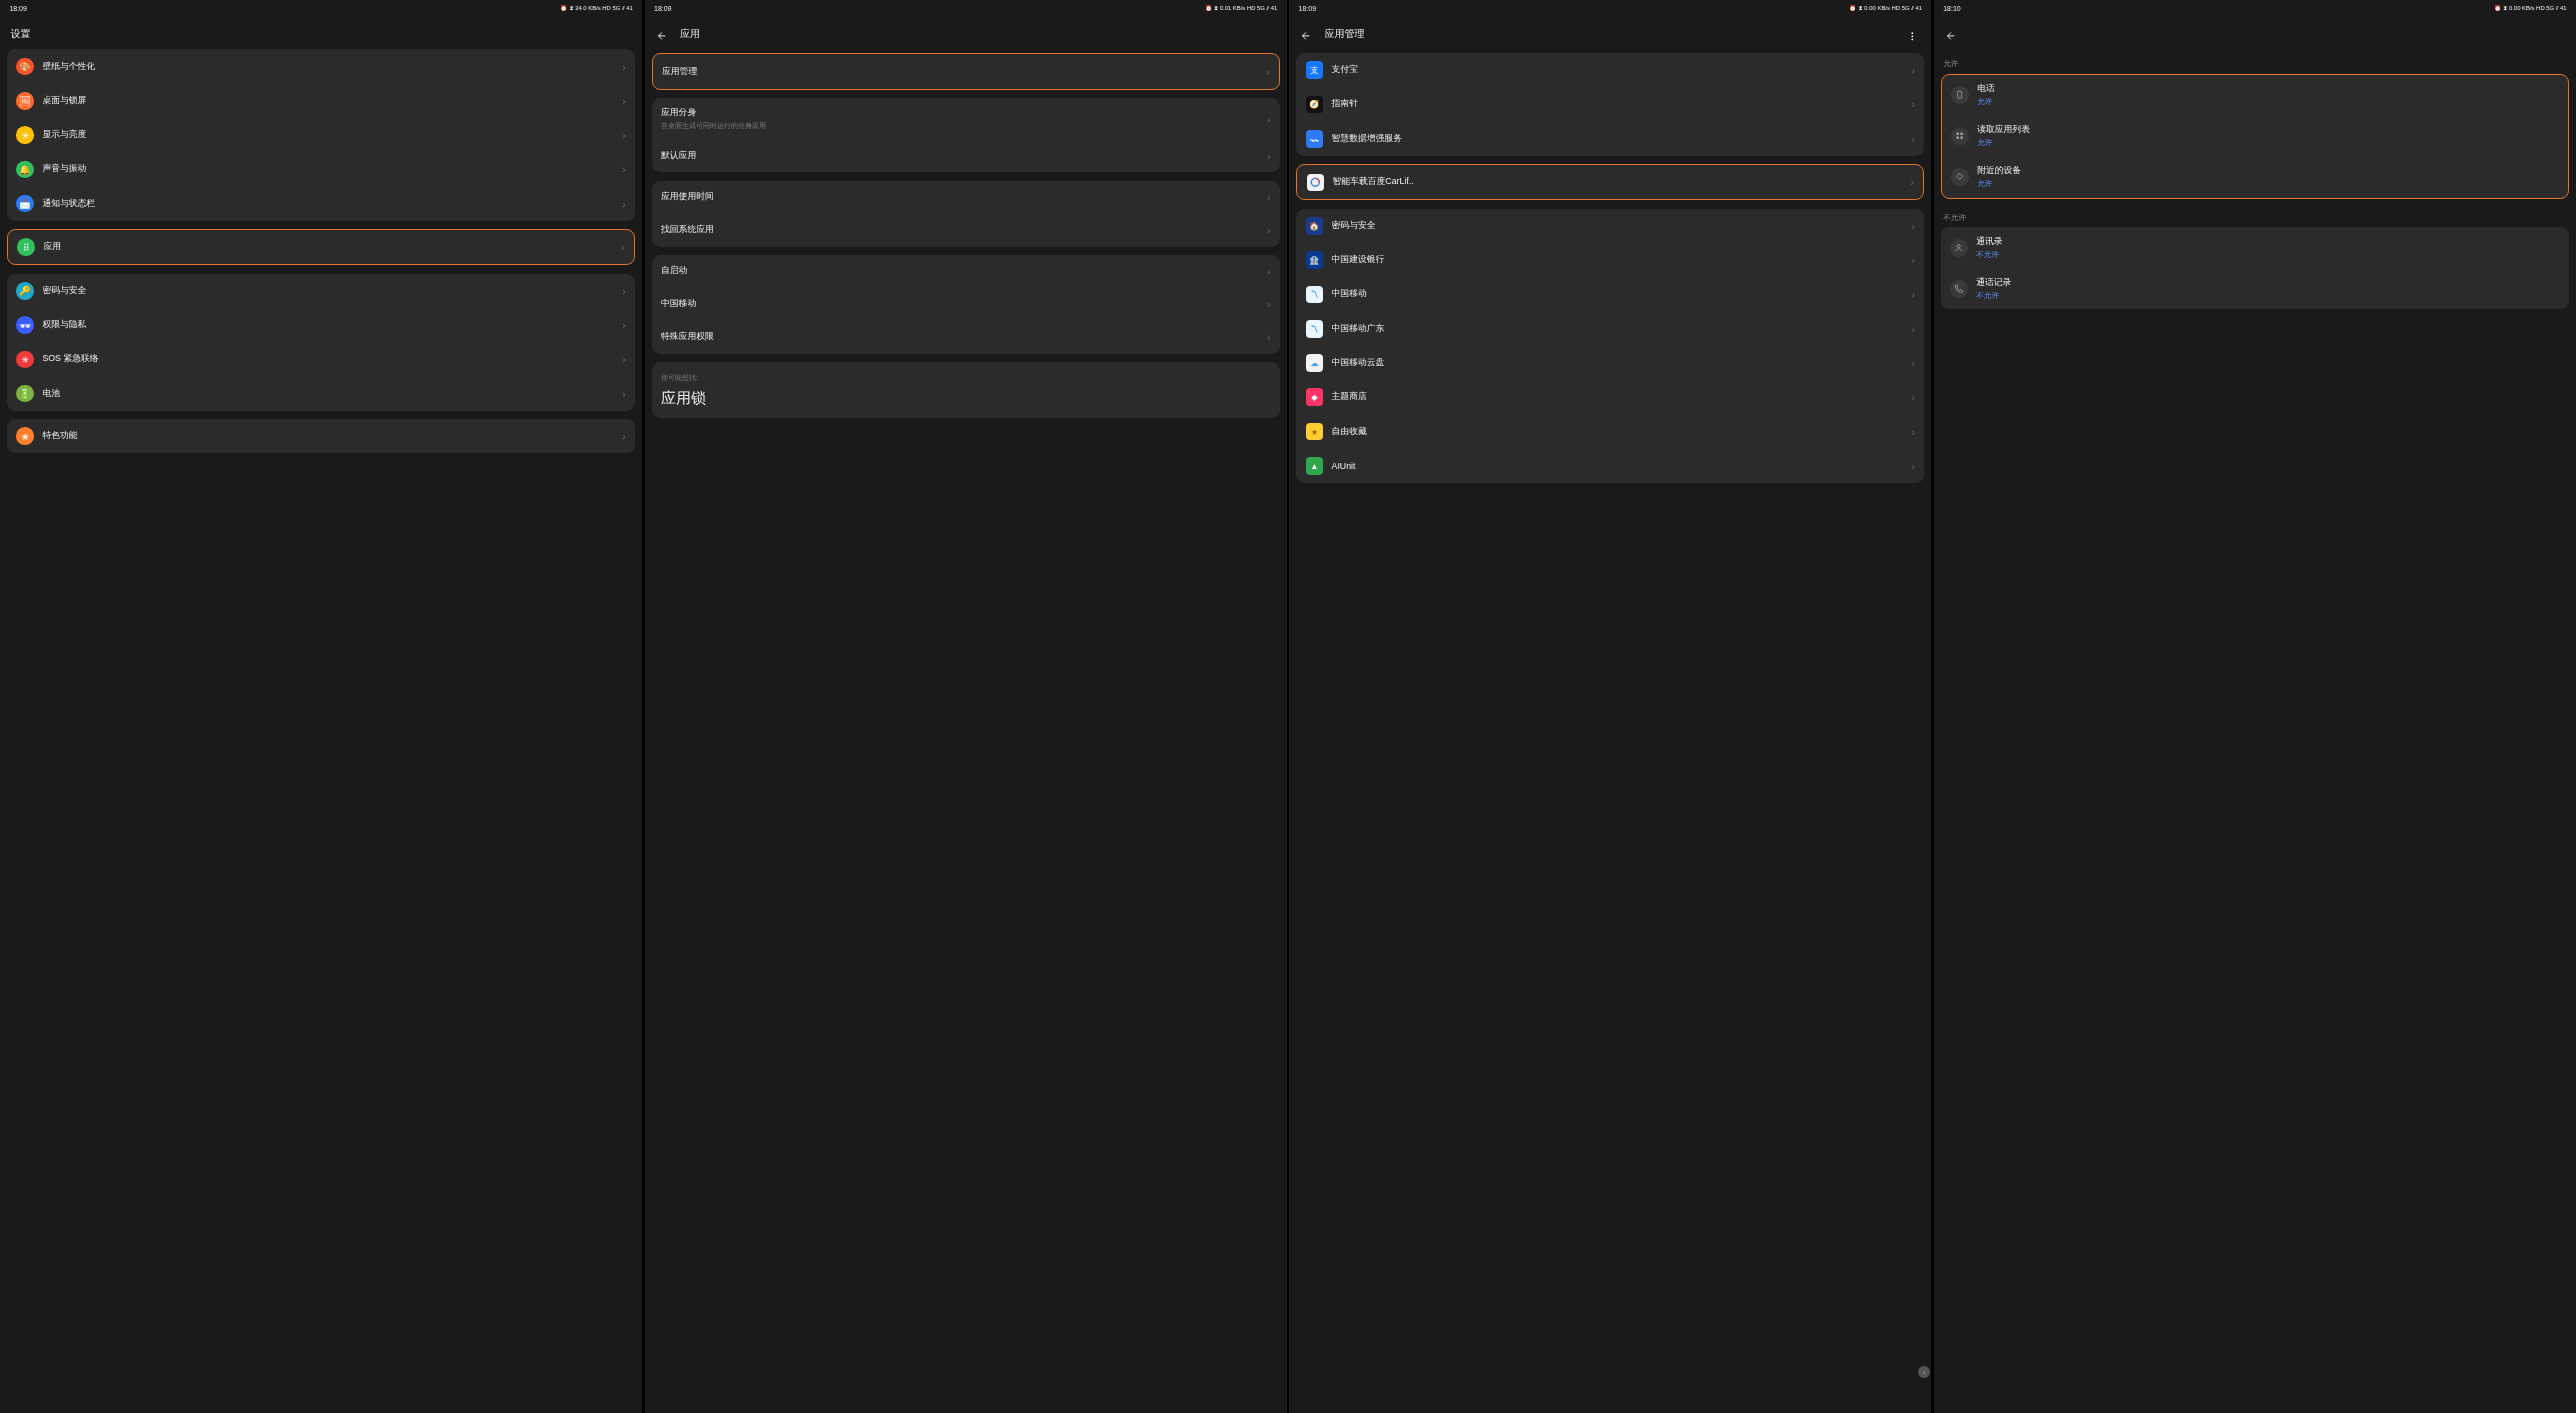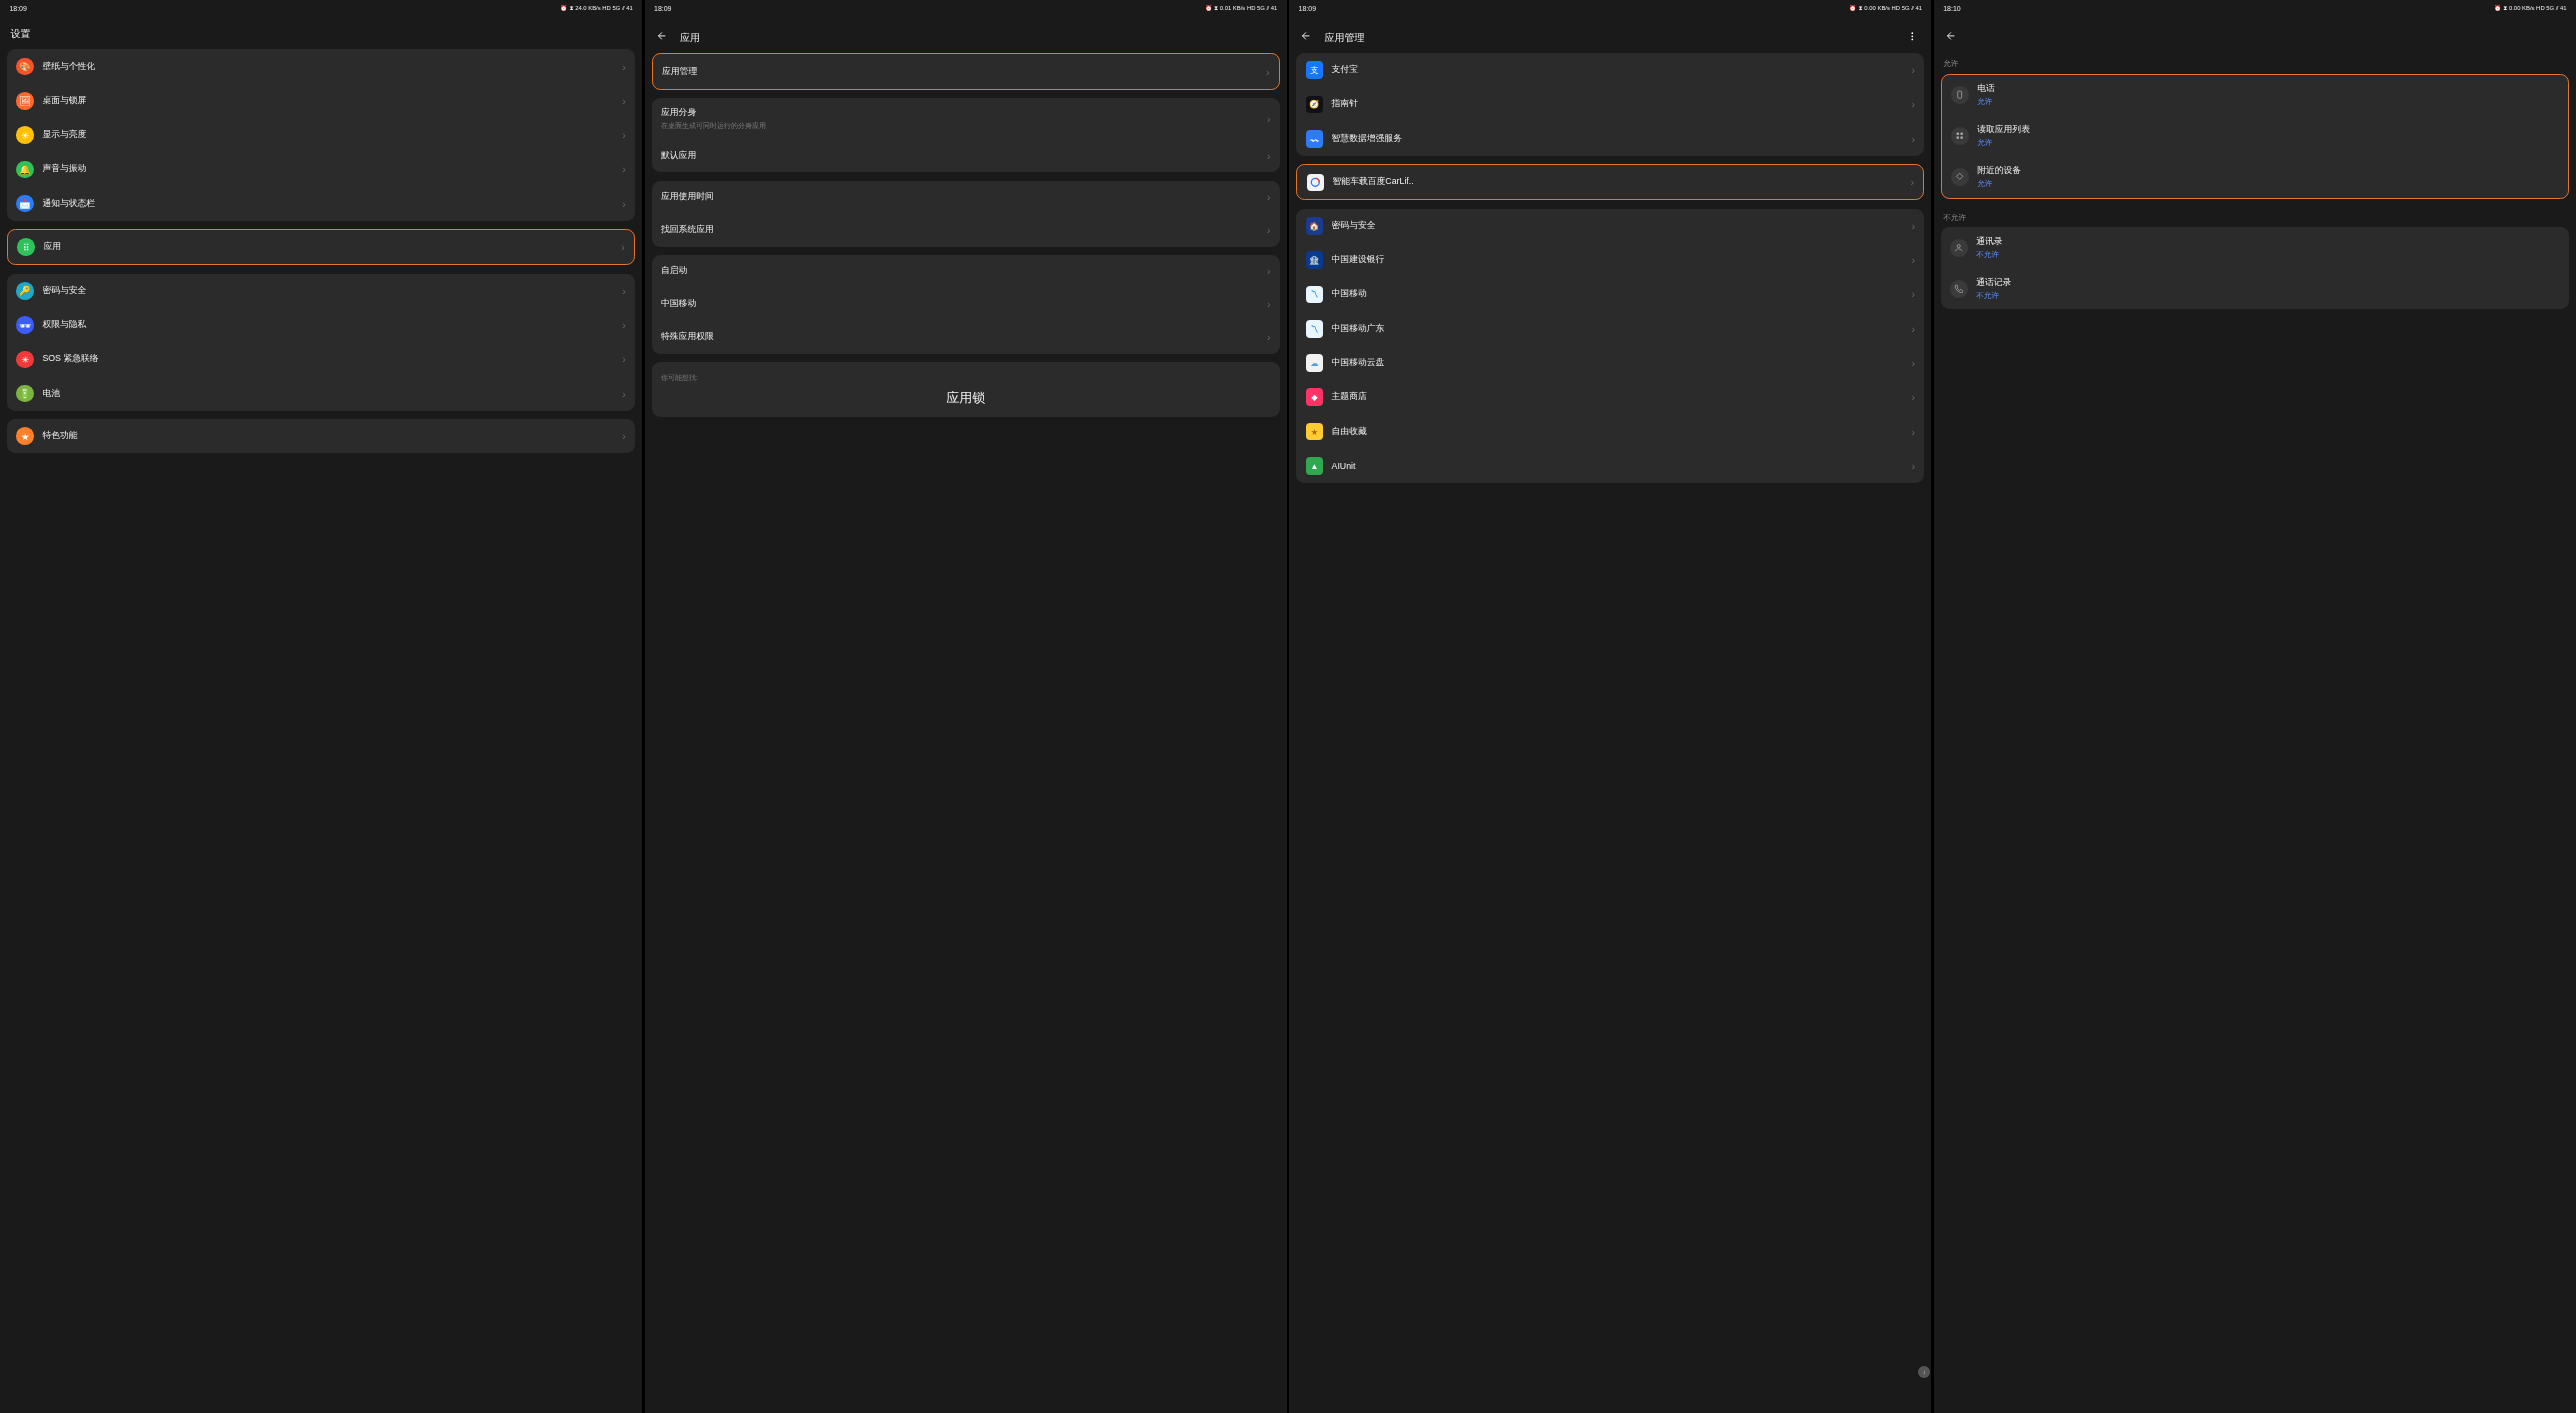--- a/index.html
+++ b/index.html
@@ -31,21 +31,21 @@
     }
     .status-bar .status-icons {
       display: flex;
       gap: 2.4px;
       align-items: center;
       font-size: 5.9px;
     }
     .header {
       padding: 9.4px 10.6px 8.3px;
       display: flex;
-      align-items: flex-end;
+      align-items: flex-start;
       gap: 9.4px;
     }
     .header.with-back { padding-left: 8.3px; }
     .back-btn {
       width: 17.7px;
       height: 17.7px;
       display: flex;
       align-items: center;
       justify-content: center;
       color: #f0f0f0;
@@ -149,23 +149,22 @@
       border-radius: 8.3px;
       padding: 10.6px 9.4px;
       margin-bottom: 8.3px;
     }
     .hint-title {
       font-size: 7px;
       color: #7a7a7a;
       margin-bottom: 5.9px;
     }
     .hint-item {
-      font-size: 13px;
+      font-size: 15px;
       color: #f2f2f2;
-      text-align: center;
     }
     .app-detail-head {
       display: flex;
       flex-direction: column;
       align-items: center;
       padding: 5.9px 0 11.8px;
     }
     .app-big-icon {
       width: 35px;
       height: 35px;

